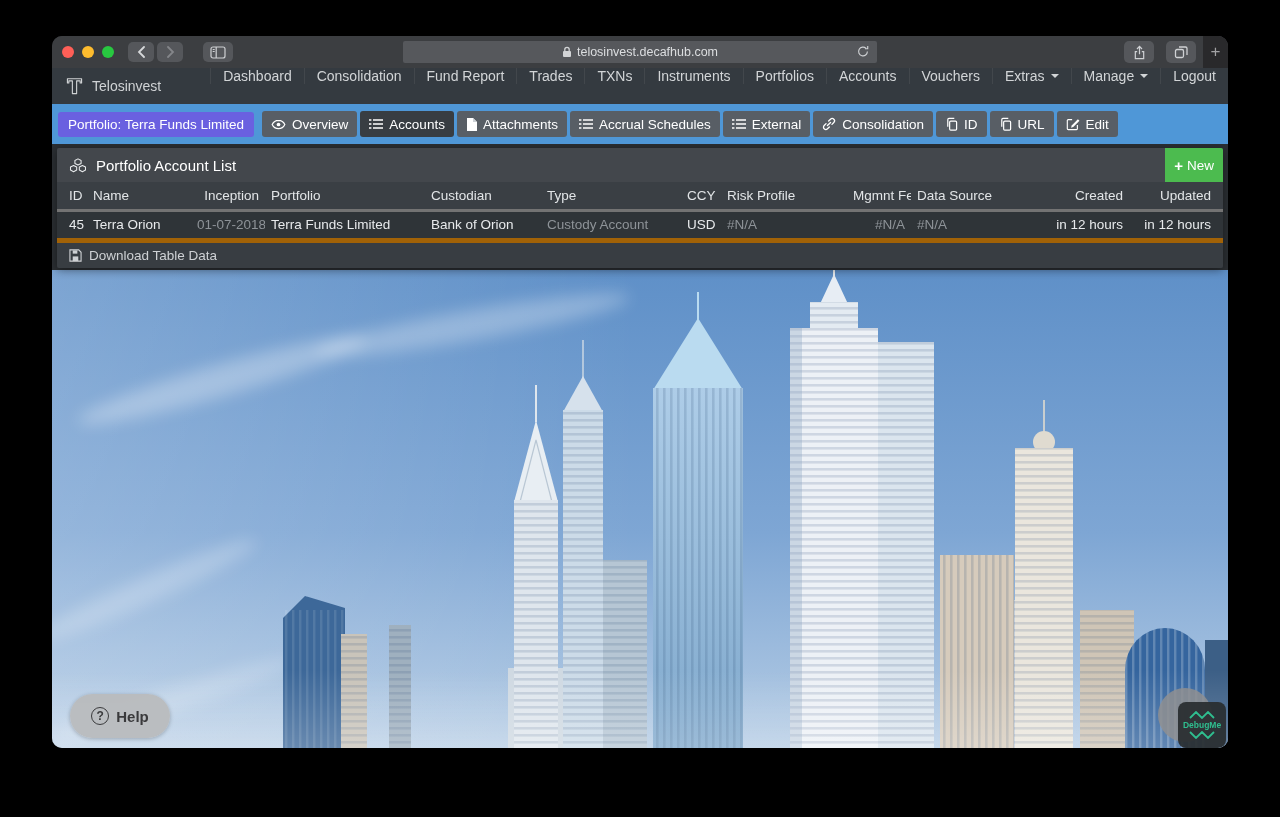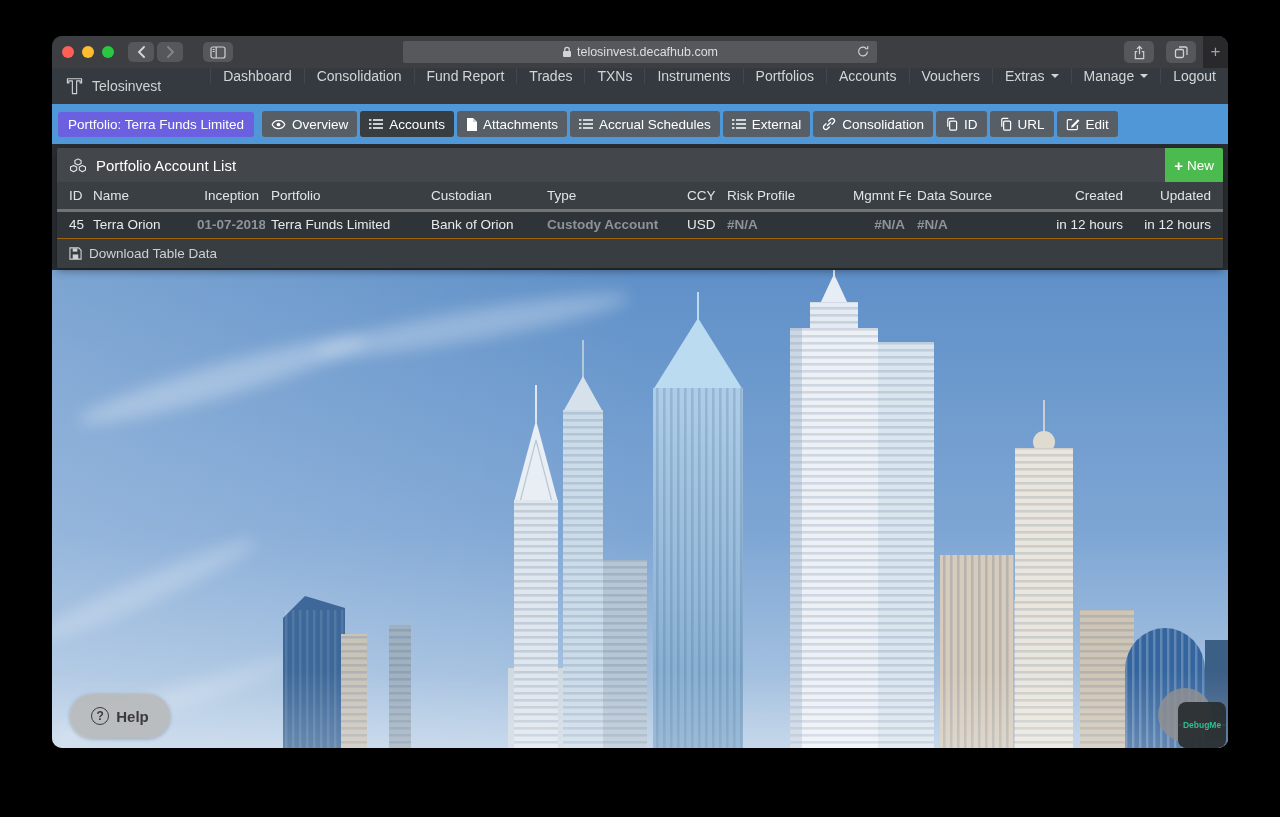--- a/index.html
+++ b/index.html
@@ -47,34 +47,34 @@
   .panel { position:absolute; left:5px; top:4px; width:1166px; border-radius:2px; overflow:hidden; box-shadow:0 2px 10px rgba(0,0,0,.45); }
   .panel-header { height:34px; background:#43474c; display:flex; align-items:center; gap:9px; padding-left:12px; color:#fff; font-size:15px; }
   .new-btn { margin-left:auto; height:34px; min-width:50px; background:var(--new-green,#4cbb4f); color:#fff;
     display:flex; align-items:center; justify-content:center; gap:4px; font-size:13.5px; padding:0 9px; cursor:pointer; }
   .new-btn b { font-size:15px; font-weight:700; }
 
   table.acct { width:100%; border-collapse:collapse; table-layout:fixed; font-size:13.5px; }
   table.acct th { background:#3a3f44; color:#e2e5e7; font-weight:400; text-align:left; height:28px; padding:0 6px; white-space:nowrap; overflow:hidden; }
   table.acct td { background:#2f3438; color:#e8eaec; height:28px; padding:0 6px; border-top:3px solid #737373; white-space:nowrap; overflow:hidden; }
   table.acct .r { text-align:right;margin-top:13px; }
-  table.acct .muted { color:#8e9398;font-weight:bold; }
+  table.acct .muted { color:#8e9398; }
   table.acct th:first-child, table.acct td:first-child { padding-left:12px; }
   table.acct th:last-child, table.acct td:last-child { padding-right:12px; }
 
-  .panel-footer { height:30px; background:#383d42; border-top:1px solid #a16207; display:flex; align-items:center; gap:7px; padding-left:12px; color:#ced1d4; font-size:13.5px; cursor:pointer; }
+  .panel-footer { height:30px; background:#383d42; border-top:5px solid #a16207; display:flex; align-items:center; gap:7px; padding-left:12px; color:#ced1d4; font-size:13.5px; cursor:pointer; }
 
   
   .help-pill { position:absolute; left:18px; top:550px; width:100px; height:44px; border-radius:22px;
     background:rgba(185,187,189,.96); display:flex; align-items:center; justify-content:center; gap:7px;
     color:#3a3a3c; font-size:15px; font-weight:700; cursor:pointer; box-shadow:0 1px 4px rgba(0,0,0,.25); }
   .q-circle { width:18px; height:18px; border:1.7px solid #3a3a3c; border-radius:50%; display:flex; align-items:center; justify-content:center; font-size:12px; font-weight:700; }
   .debug-circle { position:absolute; left:1106px; top:544px; width:54px; height:54px; border-radius:50%; background:#8f8f91; opacity:.85; }
   .debug-badge { position:absolute; left:1126px; top:558px; width:48px; height:46px; border-radius:8px;
-    background:rgba(40,44,47,.92); display:flex; align-items:center; justify-content:center; gap:1px;
+    background:rgba(40,44,47,.92); display:flex; flex-direction:column; align-items:center; justify-content:center; gap:1px;
     color:var(--debugme-green,#2fbe8f); font-size:8.5px; font-weight:700; }
 
   svg.ic { display:block; }
 </style>
 </head>
 <body>
 
 <div class="window">
 
   <div class="titlebar">

